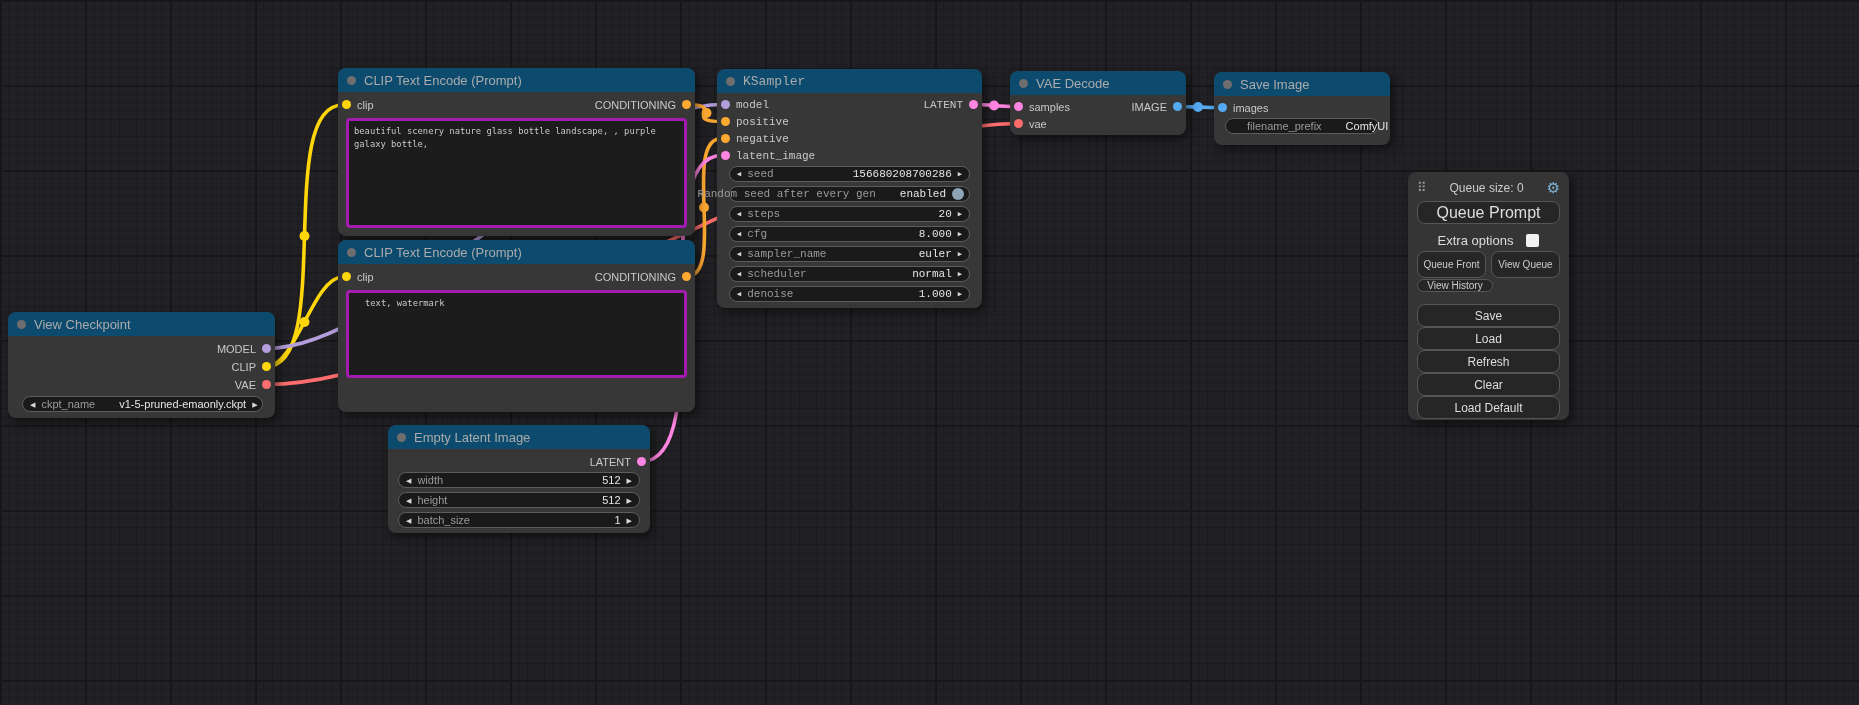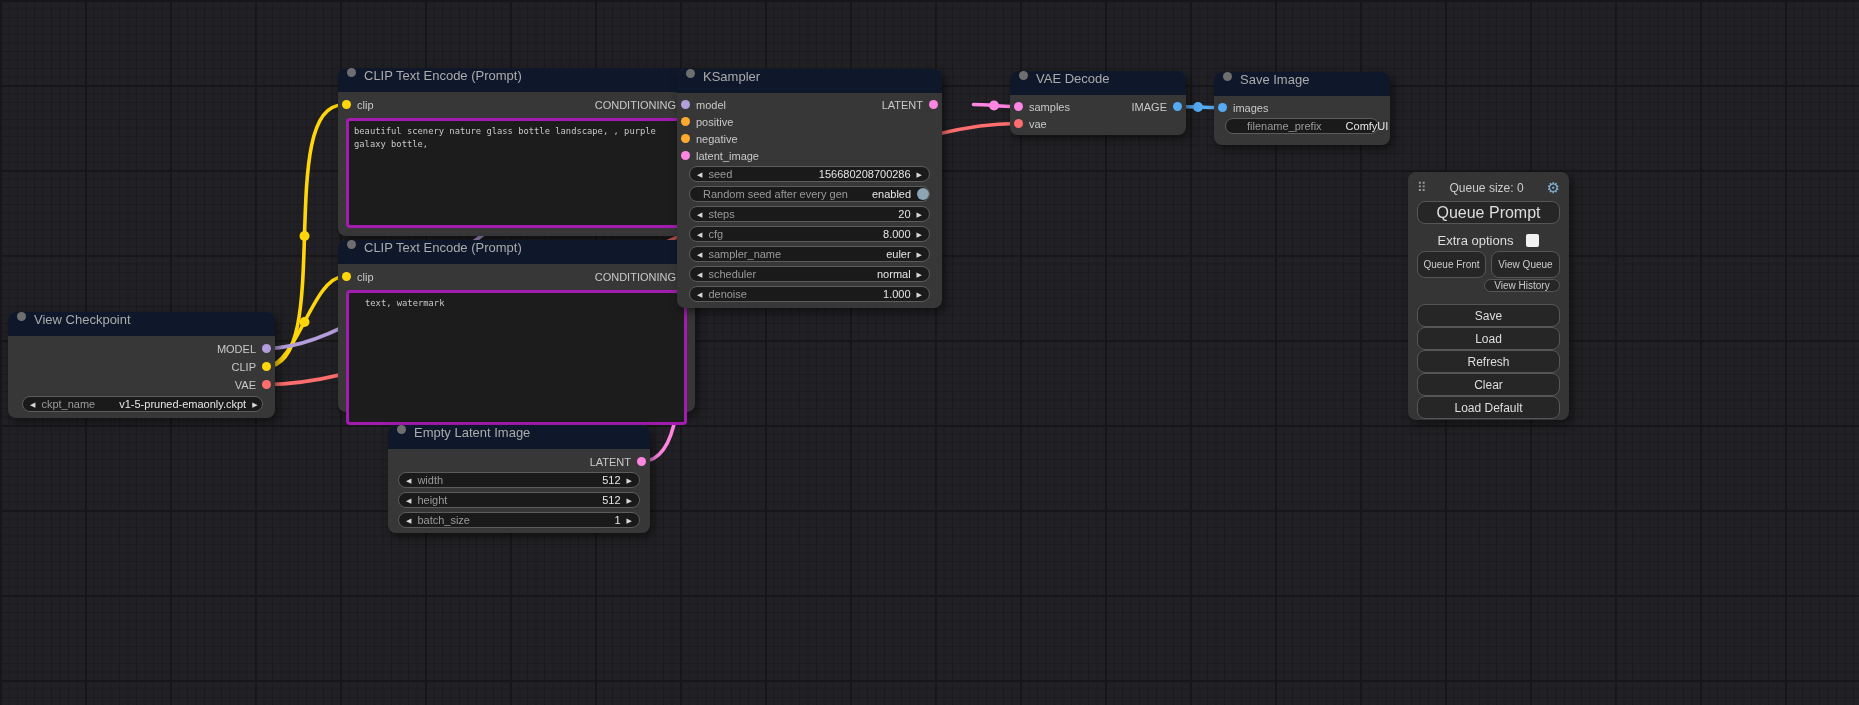--- a/index.html
+++ b/index.html
@@ -11,22 +11,22 @@
       linear-gradient(90deg,#17171a 2px,transparent 2px),
       linear-gradient(#17171a 2px,transparent 2px),
       linear-gradient(90deg,#1b1b1e 1px,transparent 1px),
       linear-gradient(#1b1b1e 1px,transparent 1px);
     background-size:85px 85px,85px 85px,8.5px 8.5px,8.5px 8.5px;
   }
   .wires{position:absolute;left:0;top:0;z-index:1;}
   .wires path{fill:none;stroke-width:3.6px;stroke-linecap:round;}
   .node{position:absolute;z-index:2;background:#373737;border-radius:8px;
         box-shadow:3px 4px 10px rgba(0,0,0,.5);box-sizing:border-box;}
-  .node-head{height:24px;background:#0f172a;border-radius:8px 8px 0 0;
-        display:flex;padding:0 9px;gap:8px;}
+  .node-head{height:24px;background:#0c4a6e;border-radius:8px 8px 0 0;
+        display:flex;align-items:center;padding:0 9px;gap:8px;}
   .collapse-dot{width:9px;height:9px;border-radius:50%;background:#6e6e6e;flex:none;}
   .node-title-text{font-size:13px;color:#ababab;white-space:nowrap;}
   .slot-row{position:absolute;height:17px;display:flex;align-items:center;gap:6px;}
   .slot-row.in{left:4px;}
   .slot-row.out{right:4px;}
   .slot-label{font-size:11px;color:#c9c9c9;white-space:nowrap;}
   .sock{width:9px;height:9px;border-radius:50%;flex:none;}
   .prompt{position:absolute;left:8px;right:8px;background:#1c1c1c;border-radius:4px;
         border:3px solid #a21caf;color:#c9c9c9;font-family:"DejaVu Sans Mono",monospace;
         font-size:8.8px;line-height:1.45;padding:4px 5px;white-space:pre-wrap;
@@ -48,21 +48,21 @@
   .gear{color:#7fb2d4;font-size:15px;line-height:14px;}
   .btn{background:#262626;border:1px solid #565656;border-radius:8px;color:#dedede;
         display:flex;align-items:center;justify-content:center;box-sizing:border-box;}
   .btn-big{height:23px;font-size:12px;}
   .btn-queue-prompt{margin-top:6px;height:23px;font-size:16px;}
   .extra-row{margin-top:9px;height:15px;display:flex;align-items:center;justify-content:center;gap:13px;
         color:#dddddd;font-size:13px;}
   .checkbox{width:13px;height:13px;background:#f2f2f2;border-radius:2px;}
   .small-row{margin-top:3px;display:flex;gap:5px;}
   .btn-small{height:27px;font-size:10px;color:#cccccc;border-radius:8px;flex:1;}
-  .history-row{margin-top:1px;display:flex;justify-content:flex-end;}
+  .history-row{margin-top:1px;display:flex;justify-content:flex-start;}
   .btn-history{height:13px;font-size:10px;color:#cccccc;border-radius:8px;width:76px;}
   .btn-save{margin-top:12px;}
   .btn-stack{margin-top:0;}
 </style>
 </head>
 <body>
 
 <svg class="wires" width="1859" height="705">
   <path d="M 266.5 366.5 C 334.5 366.5, 274.5 105, 342.5 105" stroke="#ffd60a"></path>
   <path d="M 266.5 366.5 C 295.5 366.5, 313.5 277, 342.5 277" stroke="#ffd60a"></path>
@@ -104,21 +104,21 @@
     <span class="node-title-text">CLIP Text Encode (Prompt)</span>
   </div>
   <div class="slot-row in" style="top:28px;">
     <span class="sock" style="background:#ffd60a;"></span>
     <span class="slot-label">clip</span>
   </div>
   <div class="slot-row out" style="top:28px;">
     <span class="slot-label">CONDITIONING</span>
     <span class="sock" style="background:#ffa931;"></span>
   </div>
-  <div class="prompt" style="top:50px;height:135px;padding-left:16px;">text, watermark</div>
+  <div class="prompt" style="top:50px;height:88px;padding-left:16px;">text, watermark</div>
 </div>
 
 <div class="node" style="left:8px;top:312px;width:267px;height:106px;">
   <div class="node-head">
     <span class="collapse-dot"></span>
     <span class="node-title-text">View Checkpoint</span>
   </div>
   <div class="slot-row out" style="top:28px;">
     <span class="slot-label">MODEL</span>
     <span class="sock" style="background:#b39ddb;"></span>
@@ -132,21 +132,21 @@
     <span class="sock" style="background:#ff6e6e;"></span>
   </div>
   <div class="widget" style="left:14px;right:12px;top:84px;">
     <span class="warr">◀</span>
     <span class="wlabel">ckpt_name</span>
     <span class="wvalue">v1-5-pruned-emaonly.ckpt</span>
     <span class="warr">▶</span>
   </div>
 </div>
 
-<div class="node" style="left:677px;top:69px;width:265px;height:239px;">
+<div class="node" style="left:717px;top:69px;width:265px;height:239px;font-family:Liberation Mono, monospace;">
   <div class="node-head">
     <span class="collapse-dot"></span>
     <span class="node-title-text">KSampler</span>
   </div>
   <div class="slot-row in" style="top:27px;">
     <span class="sock" style="background:#b39ddb;"></span>
     <span class="slot-label">model</span>
   </div>
   <div class="slot-row in" style="top:44px;">
     <span class="sock" style="background:#ffa931;"></span>
@@ -163,21 +163,21 @@
   <div class="slot-row out" style="top:27px;">
     <span class="slot-label">LATENT</span>
     <span class="sock" style="background:#ff85e2;"></span>
   </div>
   <div class="widget" style="left:12px;right:12px;top:97px;">
     <span class="warr">◀</span>
     <span class="wlabel">seed</span>
     <span class="wvalue">156680208700286</span>
     <span class="warr">▶</span>
   </div>
-  <div class="widget" style="left:12px;right:12px;top:117px;">
+  <div class="widget" style="left:12px;right:12px;top:117px;justify-content:flex-end;">
     <span class="wlabel">Random seed after every gen</span>
     <span class="wvalue">enabled</span>
     <span class="toggle-knob"></span>
   </div>
   <div class="widget" style="left:12px;right:12px;top:137px;">
     <span class="warr">◀</span>
     <span class="wlabel">steps</span>
     <span class="wvalue">20</span>
     <span class="warr">▶</span>
   </div>

